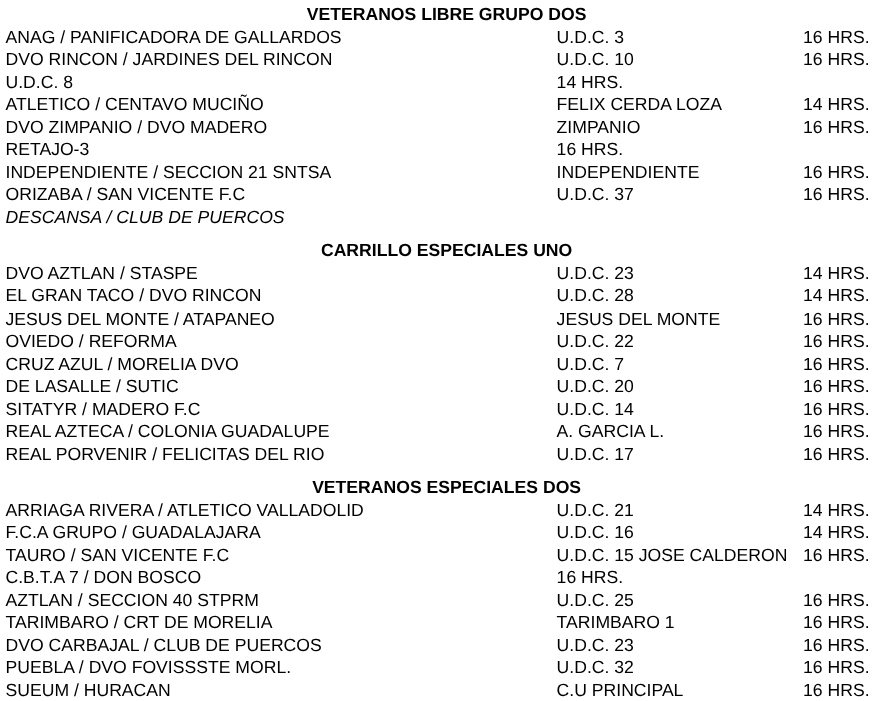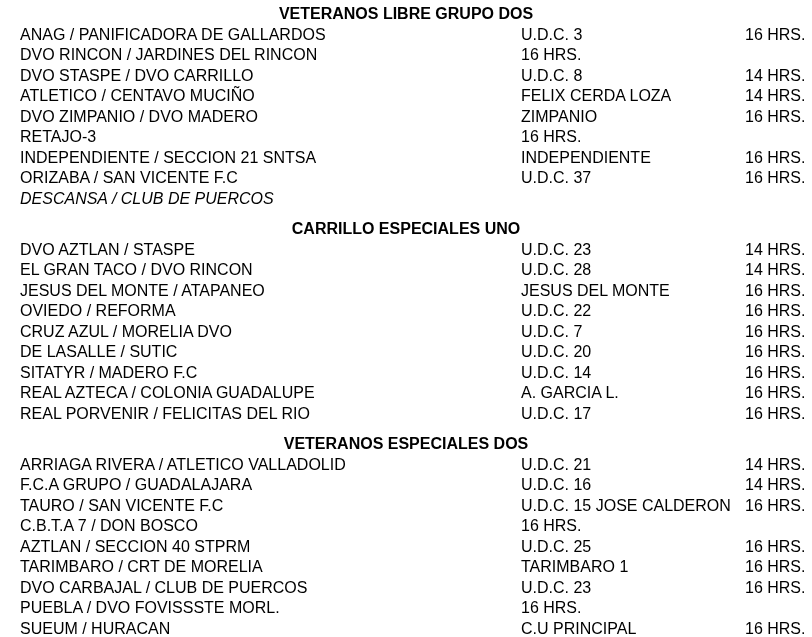--- a/index.html
+++ b/index.html
@@ -24,21 +24,21 @@
     margin-bottom: 10px;
   }
   .section-title {
     font-weight: bold;
     text-align: center;
     white-space: nowrap;
   }
   .row {
     display: grid;
     grid-template-columns: 501px 224px 1fr;
-    padding-left: 20px;
+    padding-left: 5px;
   }
   .cell {
     white-space: nowrap;
     overflow: visible;
   }
   .row.italic .cell {
     font-style: italic;
   }
 </style>
 </head>
@@ -47,24 +47,24 @@
 <div id="doc" class="doc">
     <section class="section">
       <div class="section-title">VETERANOS LIBRE GRUPO DOS</div>
       <div class="row">
         <span class="cell match">ANAG / PANIFICADORA DE GALLARDOS</span>
         <span class="cell venue">U.D.C. 3</span>
         <span class="cell time">16 HRS.</span>
       </div>
       <div class="row">
         <span class="cell match">DVO RINCON / JARDINES DEL RINCON</span>
+        <span class="cell venue">U.D.C. 10</span>
         <span class="cell time">16 HRS.</span>
       </div>
       <div class="row">
-        <span class="cell match">DVO STASPE / DVO CARRILLO</span>
         <span class="cell venue">U.D.C. 8</span>
         <span class="cell time">14 HRS.</span>
       </div>
       <div class="row">
         <span class="cell match">ATLETICO / CENTAVO MUCIÑO</span>
         <span class="cell venue">FELIX CERDA LOZA</span>
         <span class="cell time">14 HRS.</span>
       </div>
       <div class="row">
         <span class="cell match">DVO ZIMPANIO / DVO MADERO</span>
@@ -170,20 +170,21 @@
         <span class="cell venue">TARIMBARO 1</span>
         <span class="cell time">16 HRS.</span>
       </div>
       <div class="row">
         <span class="cell match">DVO CARBAJAL / CLUB DE PUERCOS</span>
         <span class="cell venue">U.D.C. 23</span>
         <span class="cell time">16 HRS.</span>
       </div>
       <div class="row">
         <span class="cell match">PUEBLA / DVO FOVISSSTE MORL.</span>
+        <span class="cell venue">U.D.C. 32</span>
         <span class="cell time">16 HRS.</span>
       </div>
       <div class="row">
         <span class="cell match">SUEUM / HURACAN</span>
         <span class="cell venue">C.U PRINCIPAL</span>
         <span class="cell time">16 HRS.</span>
       </div>
     </section>
   </div>
 

